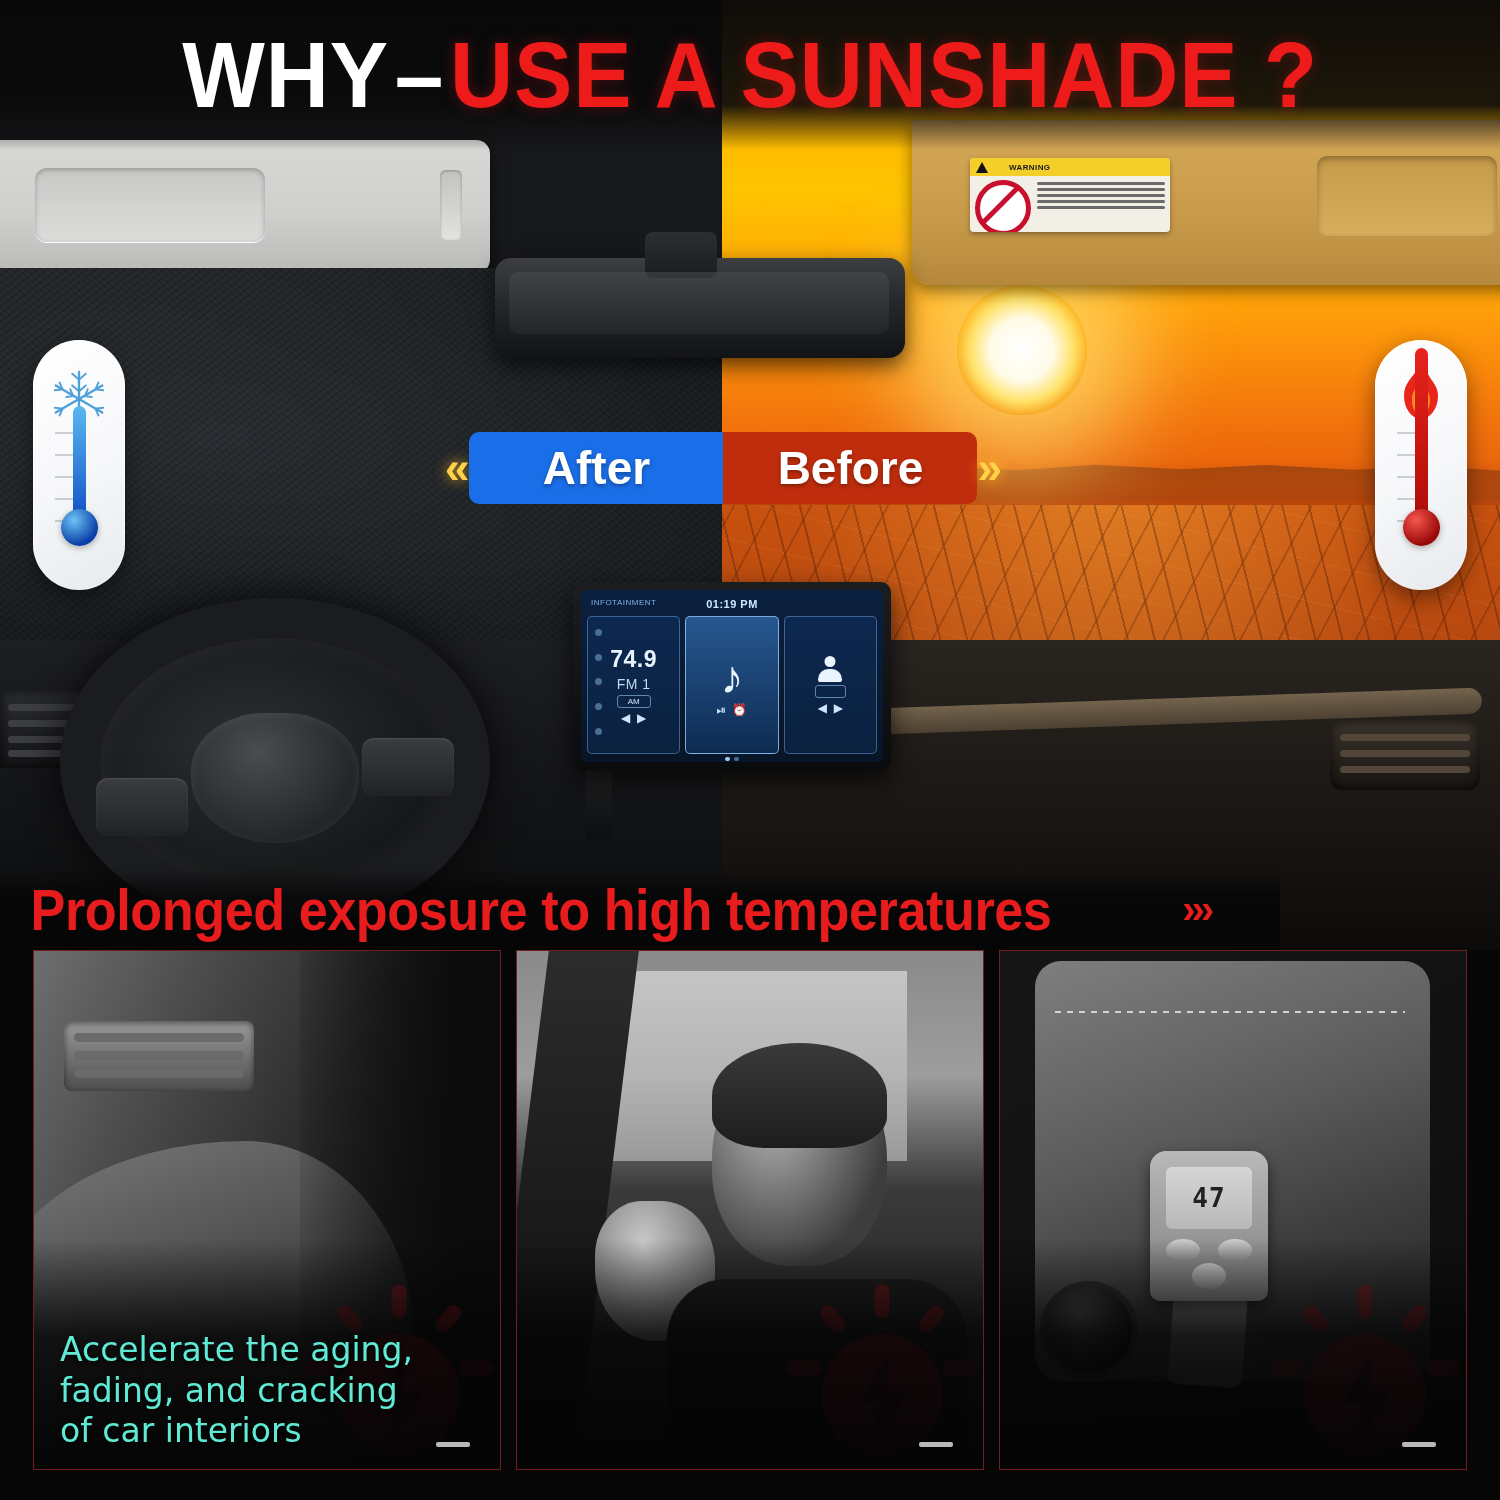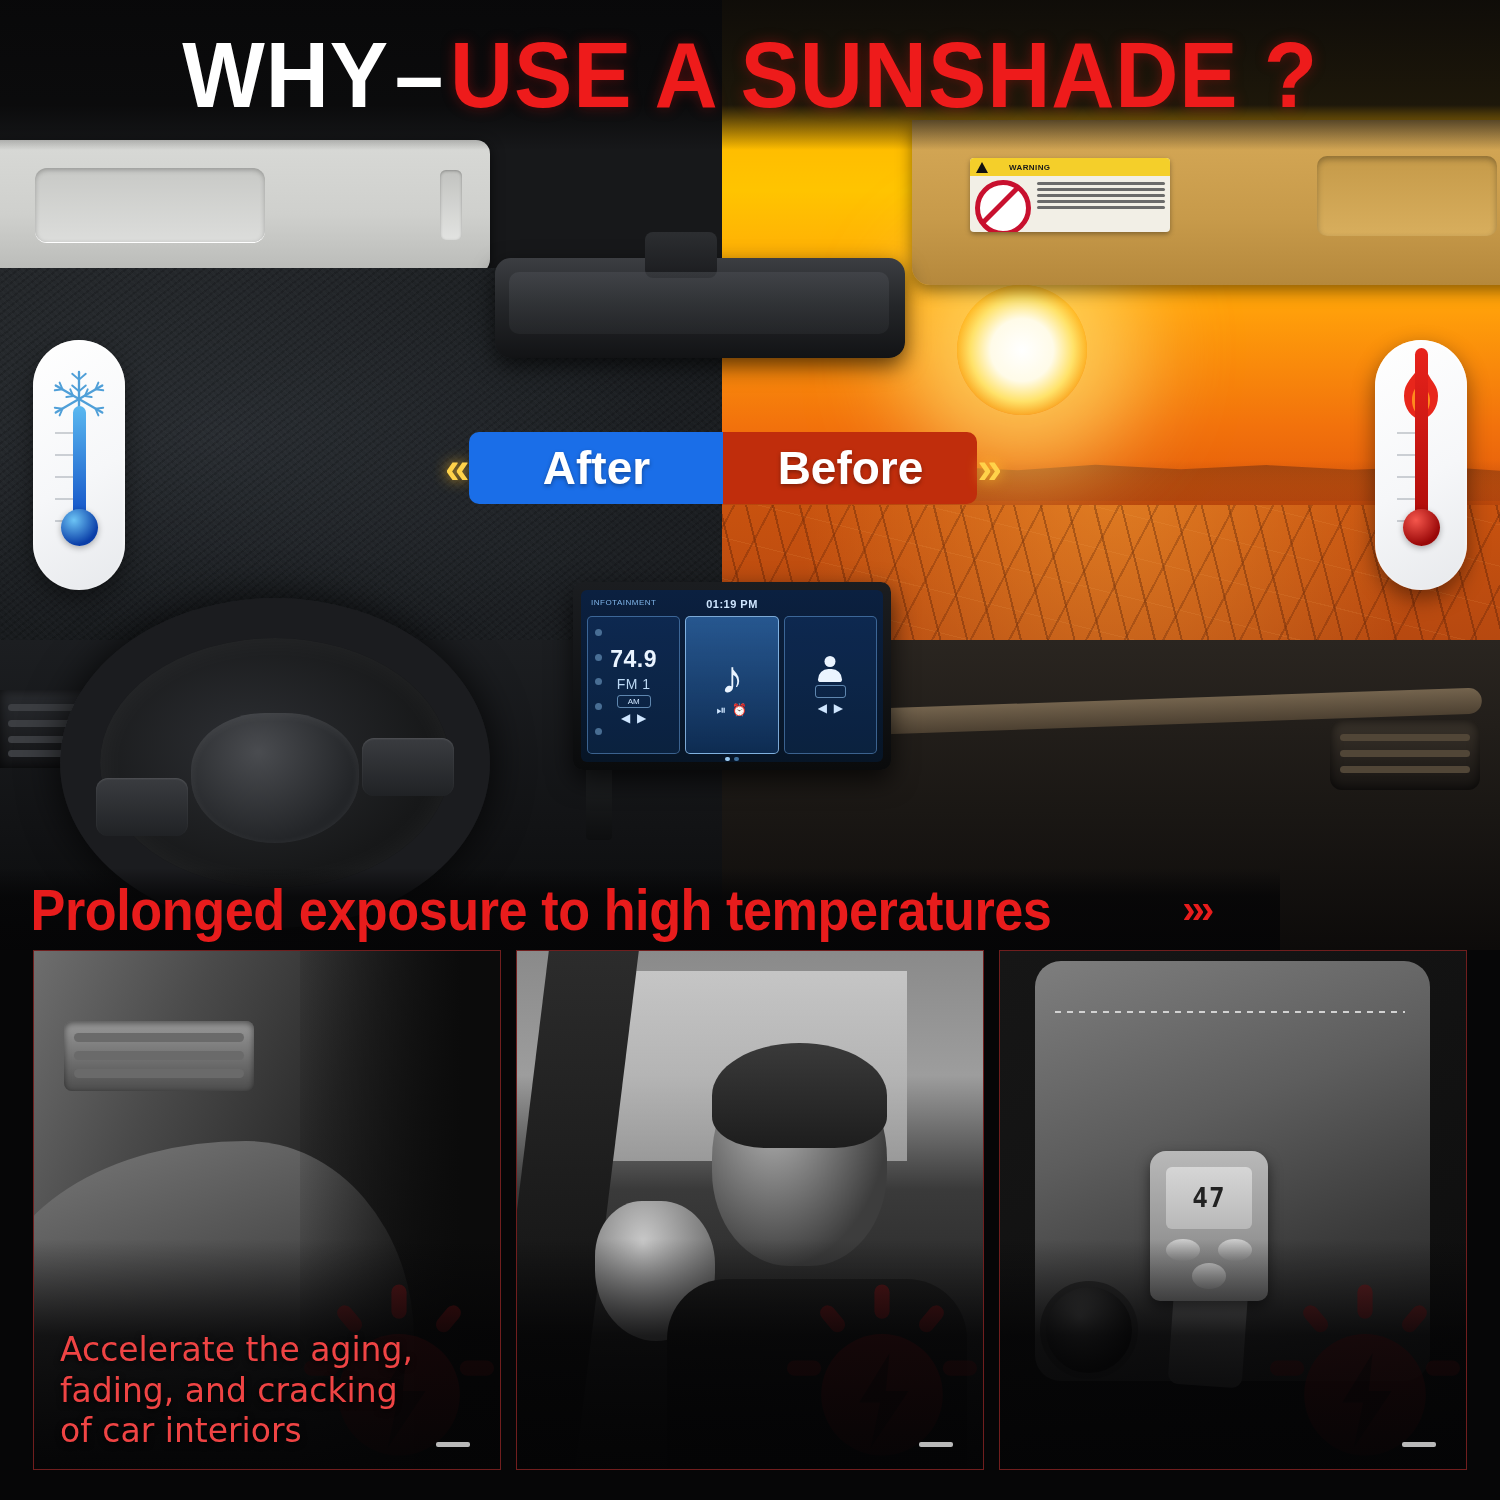--- a/index.html
+++ b/index.html
@@ -226,21 +226,21 @@
   .p3btn.b2{right:16px;top:88px;width:34px;height:22px;}
   .p3btn.b3{left:42px;top:112px;width:34px;height:26px;}
   .p3grip{position:absolute;left:172px;top:305px;width:74px;height:130px;border-radius:10px;
     background:linear-gradient(180deg,#8e8e8e,#4b4b4b);transform:rotate(4deg);}
   .p3watch{position:absolute;left:40px;top:330px;width:86px;height:86px;border-radius:50%;
     background:radial-gradient(circle at 40% 35%,#4e4e4e,#101010 72%);border:6px solid #2a2a2a;}
 
   .panel-fade{position:absolute;left:0;right:0;bottom:0;height:230px;
     background:linear-gradient(180deg,rgba(4,4,5,0) 0%,rgba(4,4,5,.80) 42%,rgba(4,4,5,.97) 100%);}
   .watermark{position:absolute;right:6px;bottom:2px;width:190px;height:190px;opacity:.62;}
-  .cap{position:absolute;left:26px;right:20px;bottom:18px;color:#ef4444;font-size:33px;line-height:1.22;
+  .cap{position:absolute;left:26px;right:20px;bottom:18px;color:#5eead4;font-size:33px;line-height:1.22;
     font-family:"DejaVu Sans",sans-serif;text-shadow:0 2px 6px rgba(0,0,0,.9);}
   .cap.small{font-size:31px;}
   .underscore{position:absolute;right:30px;bottom:22px;width:34px;height:5px;background:#b9b9b9;border-radius:2px;}
 </style>
 </head>
 <body>
 
 <div class="stage">
 
   <div class="hero">

